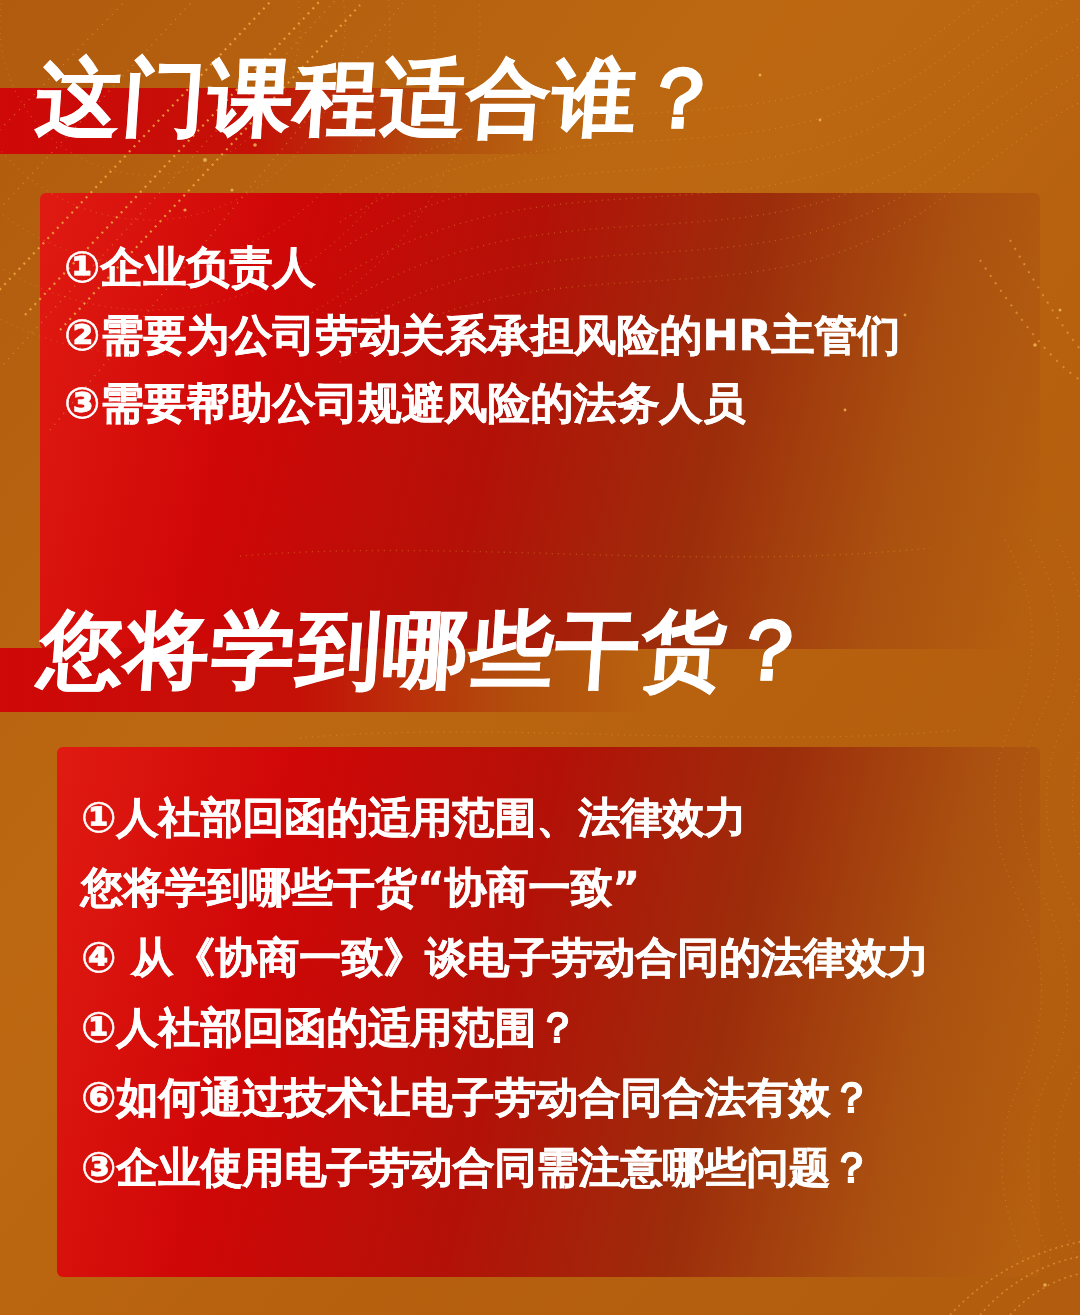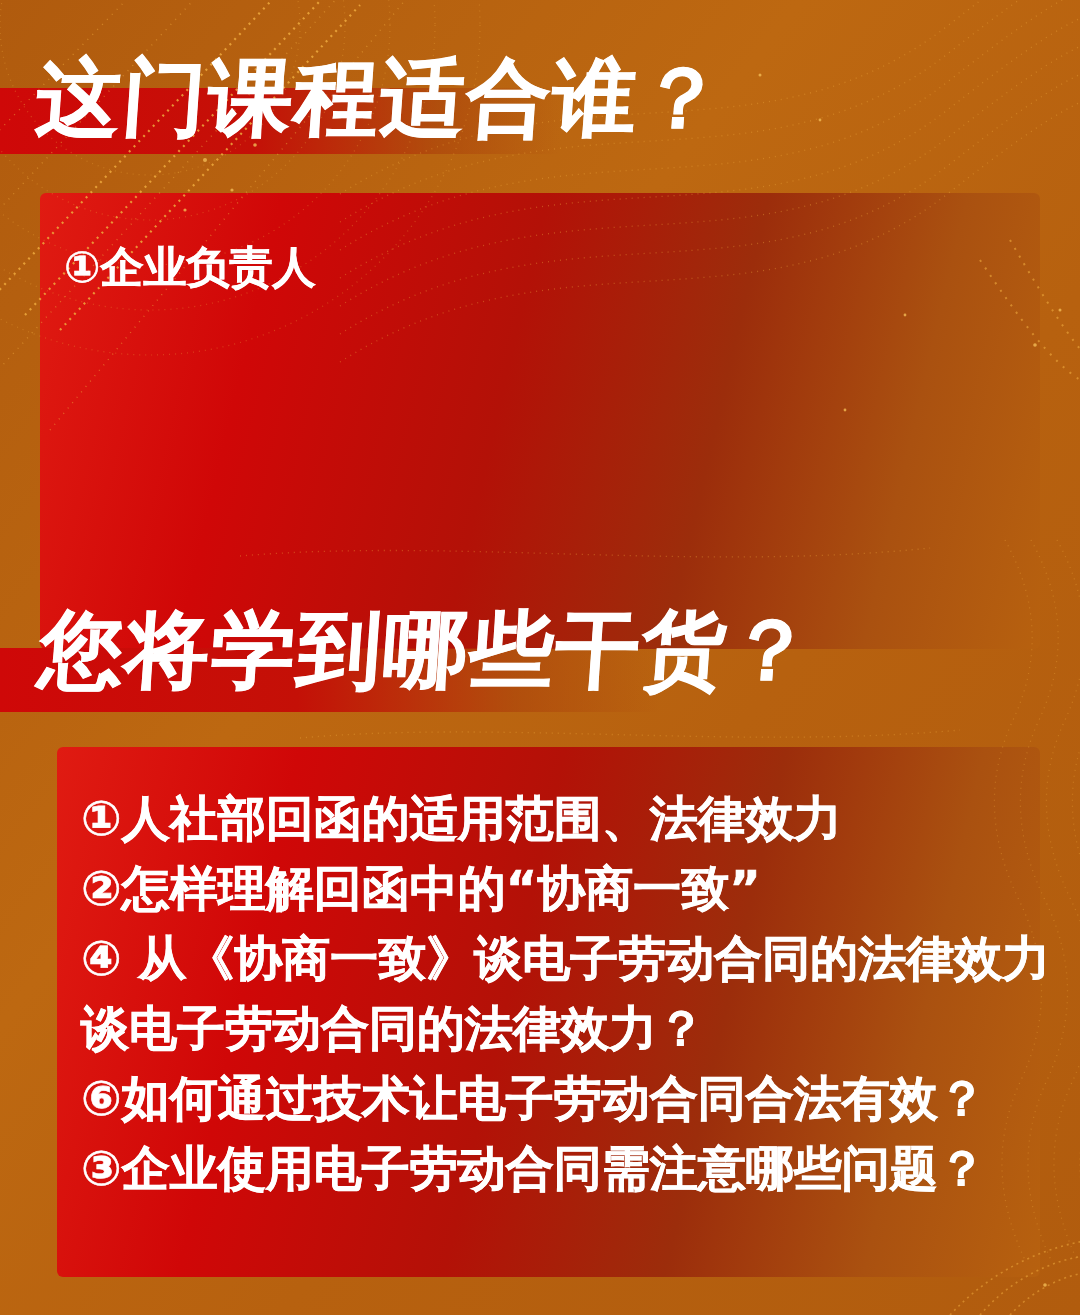--- a/index.html
+++ b/index.html
@@ -41,46 +41,48 @@
   .panel .items{position:absolute;left:24px;z-index:3;}
   .panel-1 .items{top:40px;}
   .panel-2 .items{top:36px;}
   .item{
     position:relative;z-index:3;margin:0;
     color:var(--text-white,#ffffff);
     font-weight:800;white-space:nowrap;
     -webkit-text-stroke:0.6px #ffffff;
   }
   .panel-1 .item{font-size:43px;line-height:68px;}
-  .panel-2 .item{font-size:48px;line-height:70px;}
+  .panel-2 .item{font-size:42px;line-height:70px;}
 </style>
 </head>
 <body>
 
 <div class="poster">
 
   <div class="hl-bar hl-bar-1"></div>
   <div class="hl-bar hl-bar-2"></div>
 
   <h1 class="title title-1">这门课程适合谁？</h1>
 
   <div class="panel panel-1">
     <div class="items">
       <p class="item">①企业负责人</p>
+      <p class="item">②需要为公司劳动关系承担风险的HR主管们</p>
+      <p class="item">③需要帮助公司规避风险的法务人员</p>
     </div>
   </div>
 
   <h1 class="title title-2">您将学到哪些干货？</h1>
 
   <div class="panel panel-2">
     <div class="items">
       <p class="item">①人社部回函的适用范围、法律效力</p>
-      <p class="item">②怎样理解回函中的“协商一致”</p>
+      <p class="item">您将学到哪些干货“协商一致”</p>
       <p class="item">④ 从《协商一致》谈电子劳动合同的法律效力</p>
-      <p class="item">谈电子劳动合同的法律效力？</p>
+      <p class="item">①人社部回函的适用范围？</p>
       <p class="item">⑥如何通过技术让电子劳动合同合法有效？</p>
       <p class="item">③企业使用电子劳动合同需注意哪些问题？</p>
     </div>
   </div>
 
   <svg class="texture" width="1080" height="1315" viewBox="0 0 1080 1315" aria-hidden="true">
     <g stroke="#eeaa3e" fill="none">
 
       <g opacity="0.85" stroke-dasharray="2 5" stroke-width="2.2">
         <path d="M -10 300 L 300 -30"></path>

